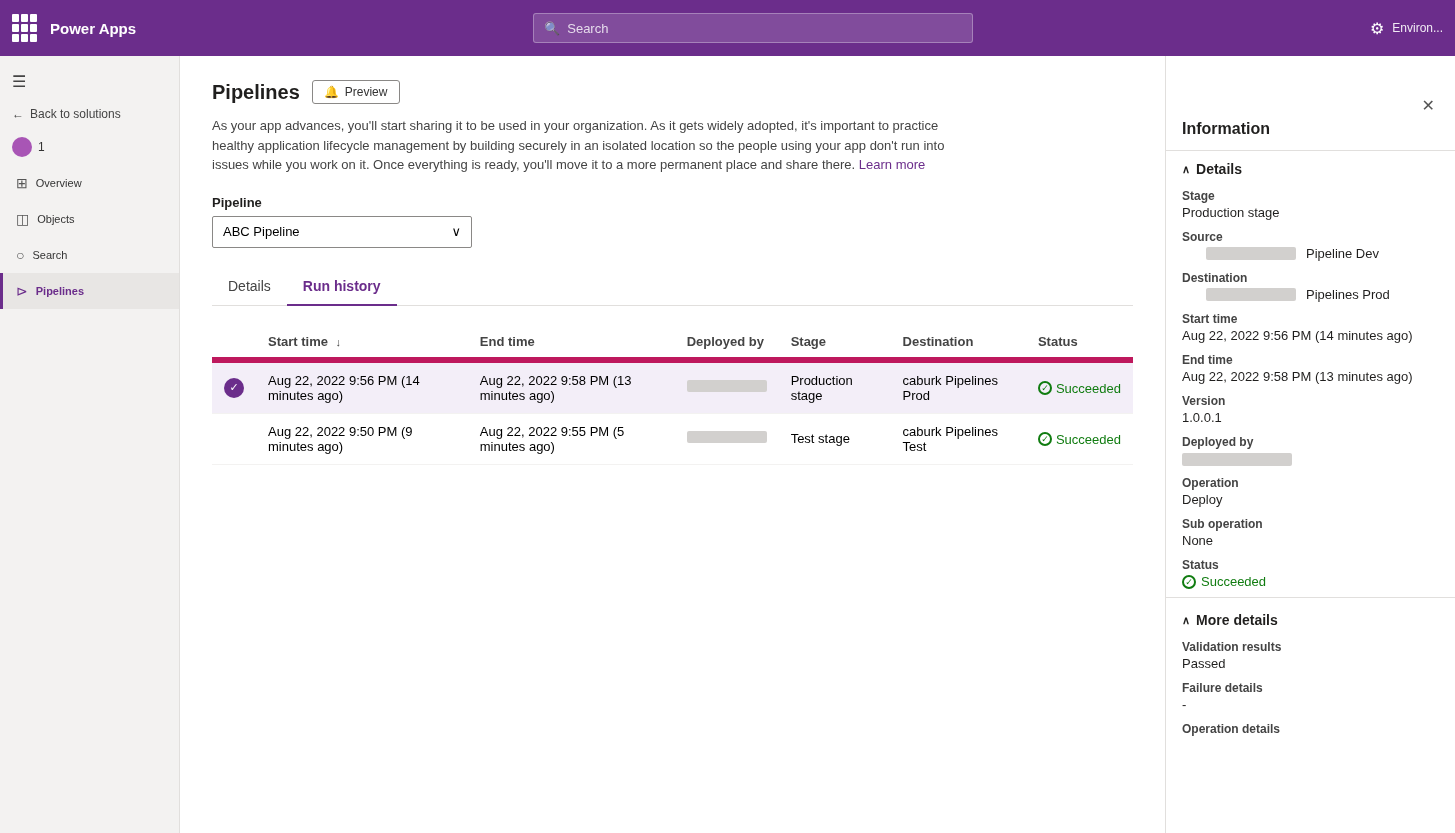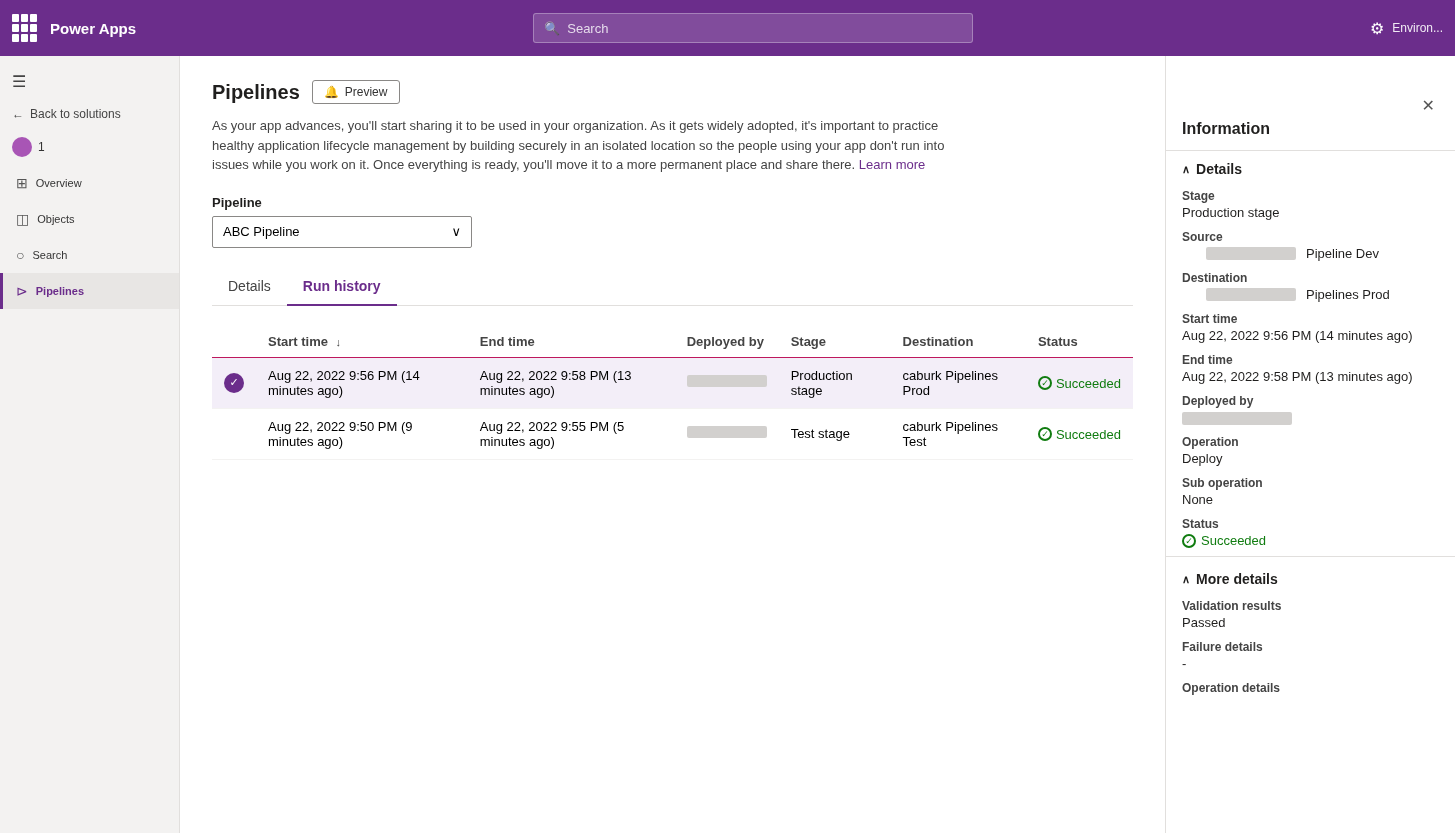--- a/index.html
+++ b/index.html
@@ -176,21 +176,21 @@
       font-weight: 600;
     }
 
     
     .run-table { width: 100%; border-collapse: collapse; font-size: 13px; }
     .run-table th {
       text-align: left;
       padding: 8px 12px;
       color: #444;
       font-weight: 600;
-      border-bottom: 1px solid #be185d;
+      border-bottom: 6px solid #be185d;
       white-space: nowrap;
     }
     .run-table td { padding: 10px 12px; border-bottom: 1px solid #f3f2f1; vertical-align: middle; }
     .run-table tr.selected td { background: #f3eef8; }
     .sort-icon { font-size: 11px; margin-left: 4px; }
     .status-badge {
       display: inline-flex;
       align-items: center;
       gap: 4px;
       color: #107c10;
@@ -462,20 +462,24 @@
     <div class="detail-row">
       <div class="detail-label">Start time</div>
       <div class="detail-value">Aug 22, 2022 9:56 PM (14 minutes ago)</div>
     </div>
 
     <div class="detail-row">
       <div class="detail-label">End time</div>
       <div class="detail-value">Aug 22, 2022 9:58 PM (13 minutes ago)</div>
     </div>
 
+    <div class="detail-row">
+      <div class="detail-label">Version</div>
+      <div class="detail-value">1.0.0.1</div>
+    </div>
 
     <div class="detail-row">
       <div class="detail-label">Deployed by</div>
       <div class="detail-value">
         <span class="detail-value-blurred" style="width:110px;"></span>
       </div>
     </div>
 
     <div class="detail-row">
       <div class="detail-label">Operation</div>

